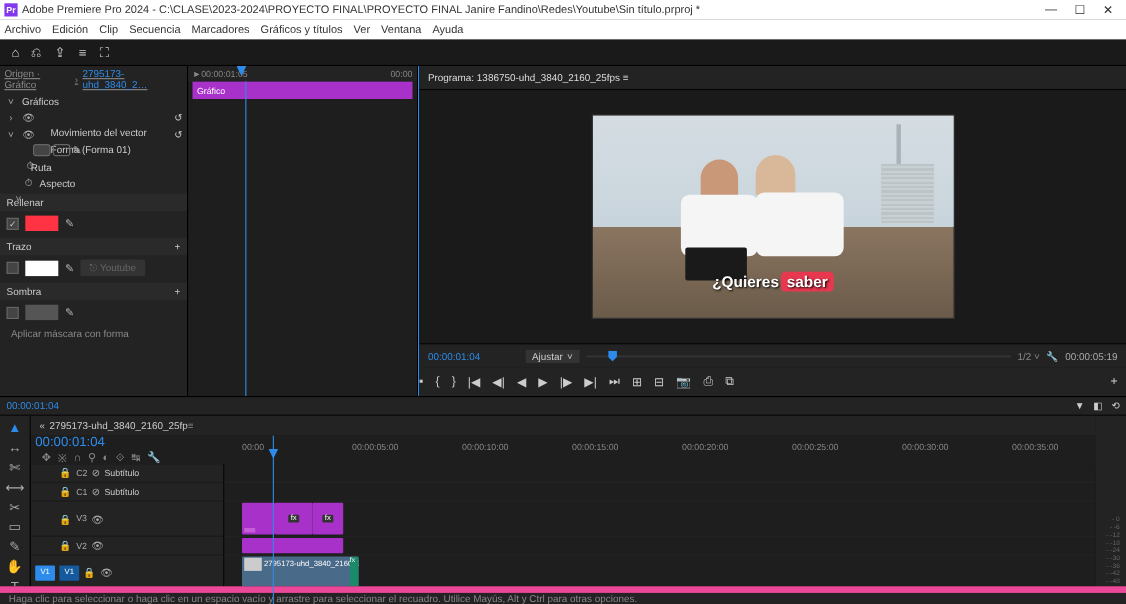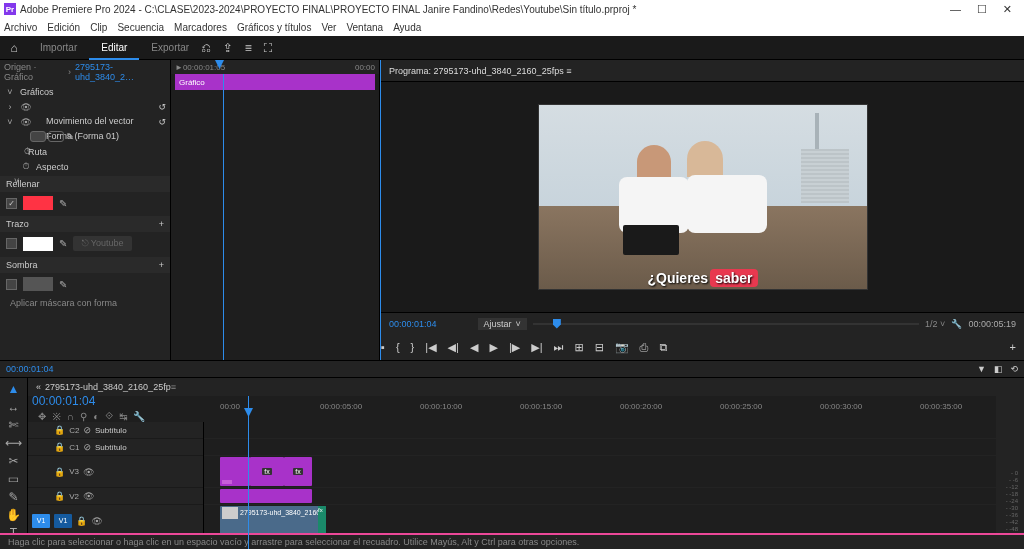--- a/index.html
+++ b/index.html
@@ -30,21 +30,21 @@
 .left-col { width:380px; display:flex; flex-direction:column; border-right:1px solid #000; }
 .panel-tabs { height:22px; display:flex; align-items:center; background:#232323; font-size:9px; gap:16px; padding:0 8px; border-bottom:1px solid #000; }
 .panel-tab { color:#888; }
 .panel-tab.active { color:#ddd; }
 .panel-tab.active::after { content:' ≡'; }
 .panel-tabs .chev { margin-left:auto; }
 
 
 .ec-body { flex:1; overflow:hidden; position:relative; display:flex; }
 .ec-left { width:170px; background:#232323; font-size:9px; }
-.ec-left .src-line { padding:2px 4px; color:#888; display:flex; align-items:center; gap:4px; }
+.ec-left .src-line { padding:2px 4px; color:#888; display:flex; align-items:center; gap:4px;text-decoration:underline; }
 .ec-left .src-line .link { color:#2d8ceb; }
 .ec-left .row { display:flex; align-items:center; padding:1px 4px; gap:4px; height:15px; }
 .ec-left .row .icon { width:12px; text-align:center; color:#aaa; font-size:9px; }
 .ec-left .row .indent1 { padding-left:10px;margin-top:28px; }
 .ec-left .row .indent2 { padding-left:20px; }
 .ec-left .shapes { display:flex; gap:2px; padding-left:26px; }
 .ec-left .shape { width:16px; height:11px; border:1px solid #666; border-radius:3px; }
 .ec-left .shape.sel { background:#444; }
 .ec-left .section { background:#2a2a2a; padding:3px 6px; display:flex; justify-content:space-between; align-items:center; margin-top:2px; }
 .ec-left .swatch-row { display:flex; align-items:center; gap:6px; padding:4px 6px; }
@@ -71,21 +71,21 @@
 .preview .sky { position:absolute; inset:0 0 45% 0; background:linear-gradient(#d5dde2,#c8d4dc); }
 .preview .tower { position:absolute; right:48px; top:8px; width:4px; height:60px; background:#a8b2b8; }
 .preview .bldg { position:absolute; right:18px; top:44px; width:48px; height:54px; background:repeating-linear-gradient(0deg,#bcc4c8 0 2px,#c8d0d4 2px 4px); }
 .preview .person { position:absolute; border-radius:50% 50% 0 0; }
 .preview .p1 { left:98px; top:40px; width:34px; height:34px; background:#c89878; }
 .preview .p2 { left:148px; top:36px; width:36px; height:36px; background:#d8b898; }
 .preview .shirt { position:absolute; background:#f5f5f5; border-radius:8px; }
 .preview .s1 { left:80px; top:72px; width:70px; height:56px; }
 .preview .s2 { left:148px; top:70px; width:80px; height:58px; }
 .preview .laptop { position:absolute; left:84px; top:120px; width:56px; height:30px; background:#1a1a1a; border-radius:2px; }
-.preview .caption { position:absolute; bottom:2px; left:50%; transform:translateX(-50%); font-size:14px; font-weight:bold; color:#fff; text-shadow:1px 1px 2px #000; display:flex; align-items:center; gap:2px; }
+.preview .caption { position:absolute; bottom:24px; left:50%; transform:translateX(-50%); font-size:14px; font-weight:bold; color:#fff; text-shadow:1px 1px 2px #000; display:flex; align-items:center; gap:2px; }
 .preview .caption .red { background:#e8384f; padding:1px 5px; border-radius:4px;text-align:right; }
 
 .program-ctrl { height:22px; display:flex; align-items:center; padding:0 8px; font-size:9px; gap:6px; background:#232323; border-top:1px solid #000; }
 .program-ctrl .tc-in { color:#2d8ceb; }
 .program-ctrl .fit { background:#333; padding:1px 6px; display:flex; align-items:center; gap:4px;margin-left:35px; }
 .program-ctrl .spacer { flex:1; position:relative; height:10px; }
 .program-ctrl .spacer .bar { position:absolute; top:4px; left:0; right:0; height:2px; background:#333; }
 .program-ctrl .spacer .marker { position:absolute; left:20px; top:0; width:8px; height:10px; background:#2d8ceb; clip-path:polygon(0 0,100% 0,100% 60%,50% 100%,0 60%); }
 .program-ctrl .ratio { color:#888; }
 .program-ctrl .tc-out { color:#aaa; }
@@ -136,21 +136,21 @@
 .clip.video .fx-end { position:absolute; right:0; top:0; bottom:0; width:8px; background:#1a8a6a; }
 .clip.audio { background:#3a8a3a; left:16px; width:106px; top:1px; bottom:1px; position:absolute; }
 .clip.audio .wave { position:absolute; inset:2px; background:repeating-linear-gradient(90deg,#5aaf5a 0 1px,transparent 1px 3px); opacity:.6; }
 .gfx-mini { position:absolute; background:#a832c9; }
 .fx-badge { background:#333; padding:0 2px; border-radius:1px; }
 
 .audio-meter { width:28px; background:#232323; display:flex; flex-direction:column; justify-content:flex-end; padding:4px 6px; gap:1px; font-size:6px; color:#666; text-align:right; }
 .audio-meter .db::before { content:'- '; }
 
 
-.statusbar { position:absolute; bottom:0; left:0; right:0; height:16px; background:#232323; color:#888; font-size:9px; display:flex; align-items:center; padding:0 8px; border-top:2px solid #ec4899; }
+.statusbar { position:absolute; bottom:0; left:0; right:0; height:16px; background:#232323; color:#888; font-size:9px; display:flex; align-items:center; padding:0 8px; border-top:6px solid #ec4899; }
 </style>
 </head>
 <body>
 
 <div class="titlebar">
   <span class="app-icon">Pr</span>
   <span class="title">Adobe Premiere Pro 2024 - C:\CLASE\2023-2024\PROYECTO FINAL\PROYECTO FINAL Janire Fandino\Redes\Youtube\Sin título.prproj *</span>
   <div class="win-ctrl">
     <span>—</span>
     <span>☐</span>
@@ -165,25 +165,20 @@
   <span>Secuencia</span>
   <span>Marcadores</span>
   <span>Gráficos y títulos</span>
   <span>Ver</span>
   <span>Ventana</span>
   <span>Ayuda</span>
 </div>
 
 <div class="mode-row">
   <span class="home">⌂</span>
-  <div class="mode-tabs">
-    <span class="mode-tab">Importar</span>
-    <span class="mode-tab active">Editar</span>
-    <span class="mode-tab">Exportar</span>
-  </div>
   <div class="right-icons">
     <span>⎌</span>
     <span>⇪</span>
     <span>≡</span>
     <span>⛶</span>
   </div>
 </div>
 
 <div class="workspace">
 
@@ -271,21 +266,21 @@
           <span class="play-head"></span>
         </div>
         <div class="ec-clip">Gráfico</div>
         <div class="ec-playline"></div>
       </div>
     </div>
   </div>
 
   <div class="program">
     <div class="program-tab">
-      <span class="active">Programa: 2795173-uhd_3840_2160_25fps</span>
+      <span class="active">Programa: 1386750-uhd_3840_2160_25fps</span>
     </div>
     <div class="program-view">
       <div class="preview">
         <div class="sky"></div>
         <div class="tower"></div>
         <div class="bldg"></div>
         <div class="person p1"></div>
         <div class="person p2"></div>
         <div class="shirt s1"></div>
         <div class="shirt s2"></div>

